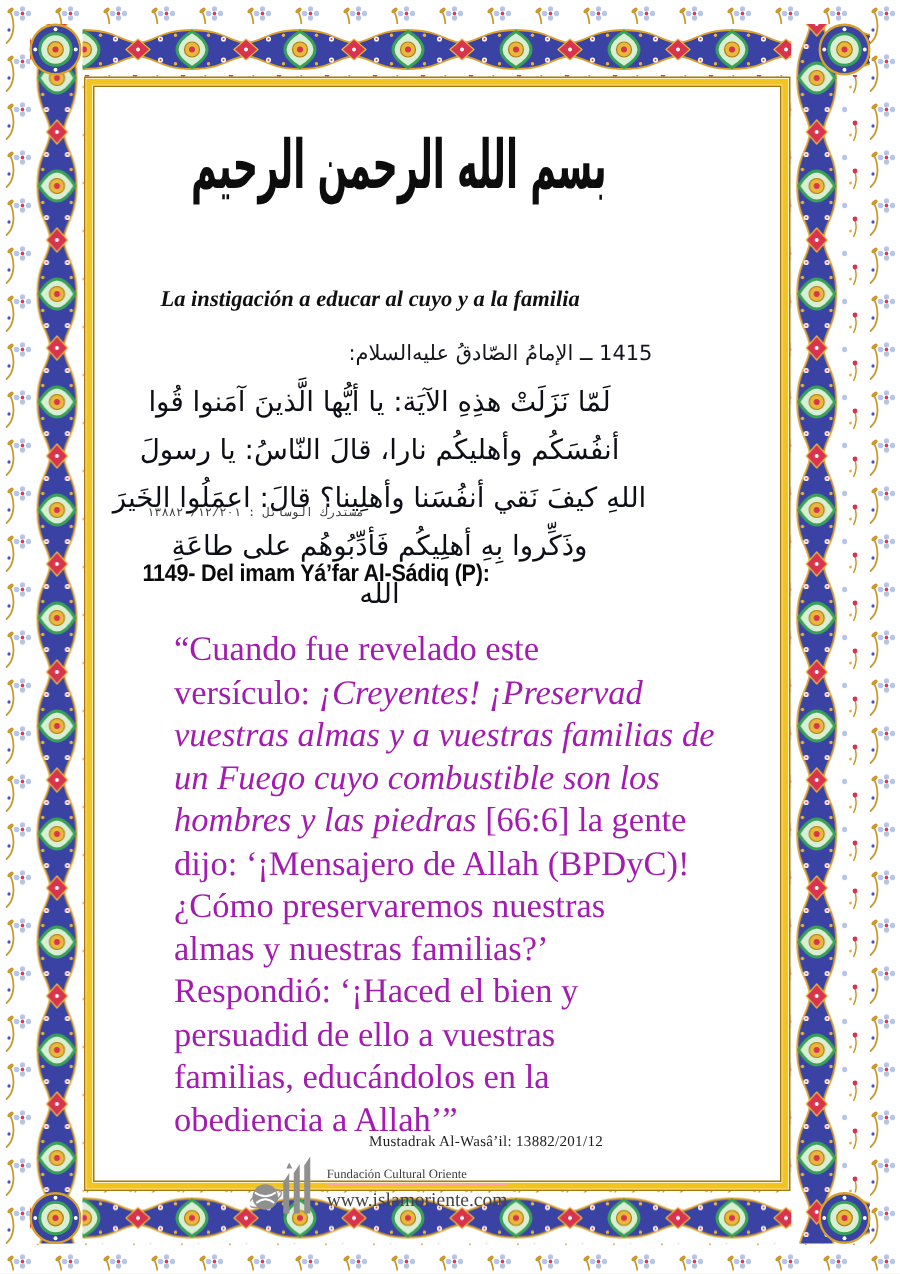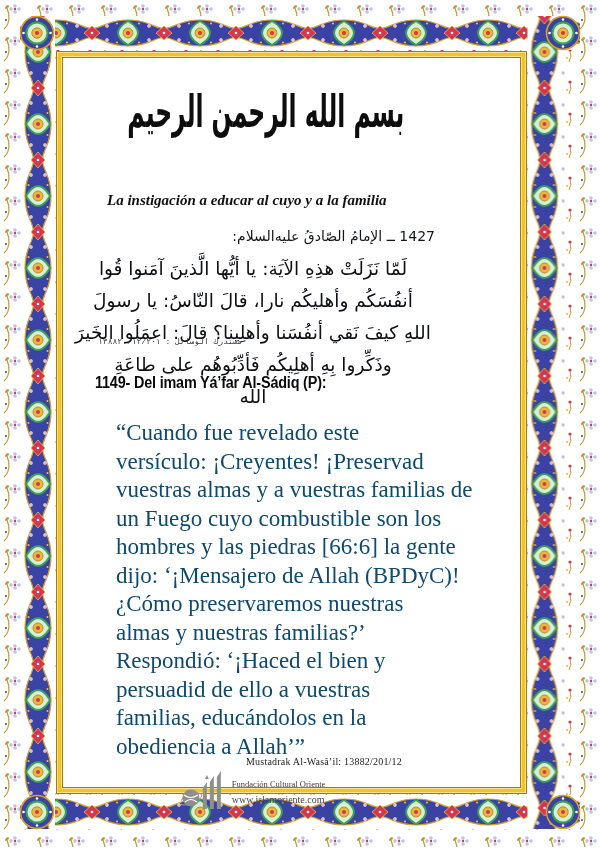--- a/index.html
+++ b/index.html
@@ -39,34 +39,34 @@
     position:absolute; top:321px; left:98px; direction:rtl;
     font-family:Liberation Mono, monospace; font-size:8px; color:#3a3a3a;
   }
   .es-heading{
     position:absolute; top:358px; left:95px;
     font-family:"Liberation Sans", sans-serif; font-weight:bold; font-size:16px;
     transform:scaleX(0.9); transform-origin:0 0; letter-spacing:-0.2px; color:#0a0a0a;
   }
   .quote{
     position:absolute; top:403px; left:116px; width:390px;
-    white-space:pre-line; font-size:23px; line-height:28.5px; color:#0c4a6e;
-  }
-  .quote .it{}
+    white-space:pre-line; font-size:23px; line-height:28.5px; color:#a21caf;
+  }
+  .quote .it{font-style:italic;}
   .es-source{
     position:absolute; top:740px; right:110px;
     font-size:10px; color:#1c1c1c; letter-spacing:0.2px;
   }
   .logo-row{
     position:absolute; top:755px; left:50%; transform:translateX(-52%);
     display:flex; align-items:center; gap:7px;
   }
   .logo-text{font-family:"Liberation Serif", serif; color:#3d3d3d;}
   .logo-org{font-size:8.5px; padding-bottom:2px; border-bottom:1px solid #fca5a5; white-space:nowrap;}
-  .logo-url{font-size:10px; padding-top:2px; white-space:nowrap; color:#444;}
+  .logo-url{font-size:13px; padding-top:2px; white-space:nowrap; color:#444;}
 </style>
 </head>
 <body>
 
 <div class="page">
 
   <svg class="frame-svg" width="600" height="849" viewBox="0 0 600 849" aria-hidden="true">
     <defs>
       <g id="tileH">
         <rect width="72" height="34" fill="#ffffff"></rect>
@@ -166,21 +166,21 @@
     <rect x="62.5" y="57.5" width="458" height="730" fill="none" stroke="#a8780a" stroke-width="1"></rect>
   </svg>
 
   <div class="content">
 
     <div class="bismillah">بسم الله الرحمن الرحيم</div>
 
 
     <div class="es-subtitle">La instigación a educar al cuyo y a la familia</div>
 
-    <div class="imam-line">1427 ــ الإمامُ الصّادقُ عليه‌السلام:</div>
+    <div class="imam-line">1415 ــ الإمامُ الصّادقُ عليه‌السلام:</div>
 
     <div class="ar-paragraph">لَمّا نَزَلَتْ هذِهِ الآيَة: يا أيُّها الَّذينَ آمَنوا قُوا أنفُسَكُم وأهليكُم نارا، قالَ النّاسُ: يا رسولَ
 اللهِ كيفَ نَقي أنفُسَنا وأهلِينا؟ قالَ: اعمَلُوا الخَيرَ وذَكِّروا بِهِ أهلِيكُم فَأدِّبُوهُم على طاعَةِ
 الله</div>
 
     <div class="ar-source">مستدرك الوسائل : ١٢/٢٠١/ ١٣٨٨٢</div>
 
     <div class="es-heading">1149- Del imam Yá’far Al-Sádiq (P):</div>
 
     <div class="quote"><span class="q">“Cuando fue revelado este

